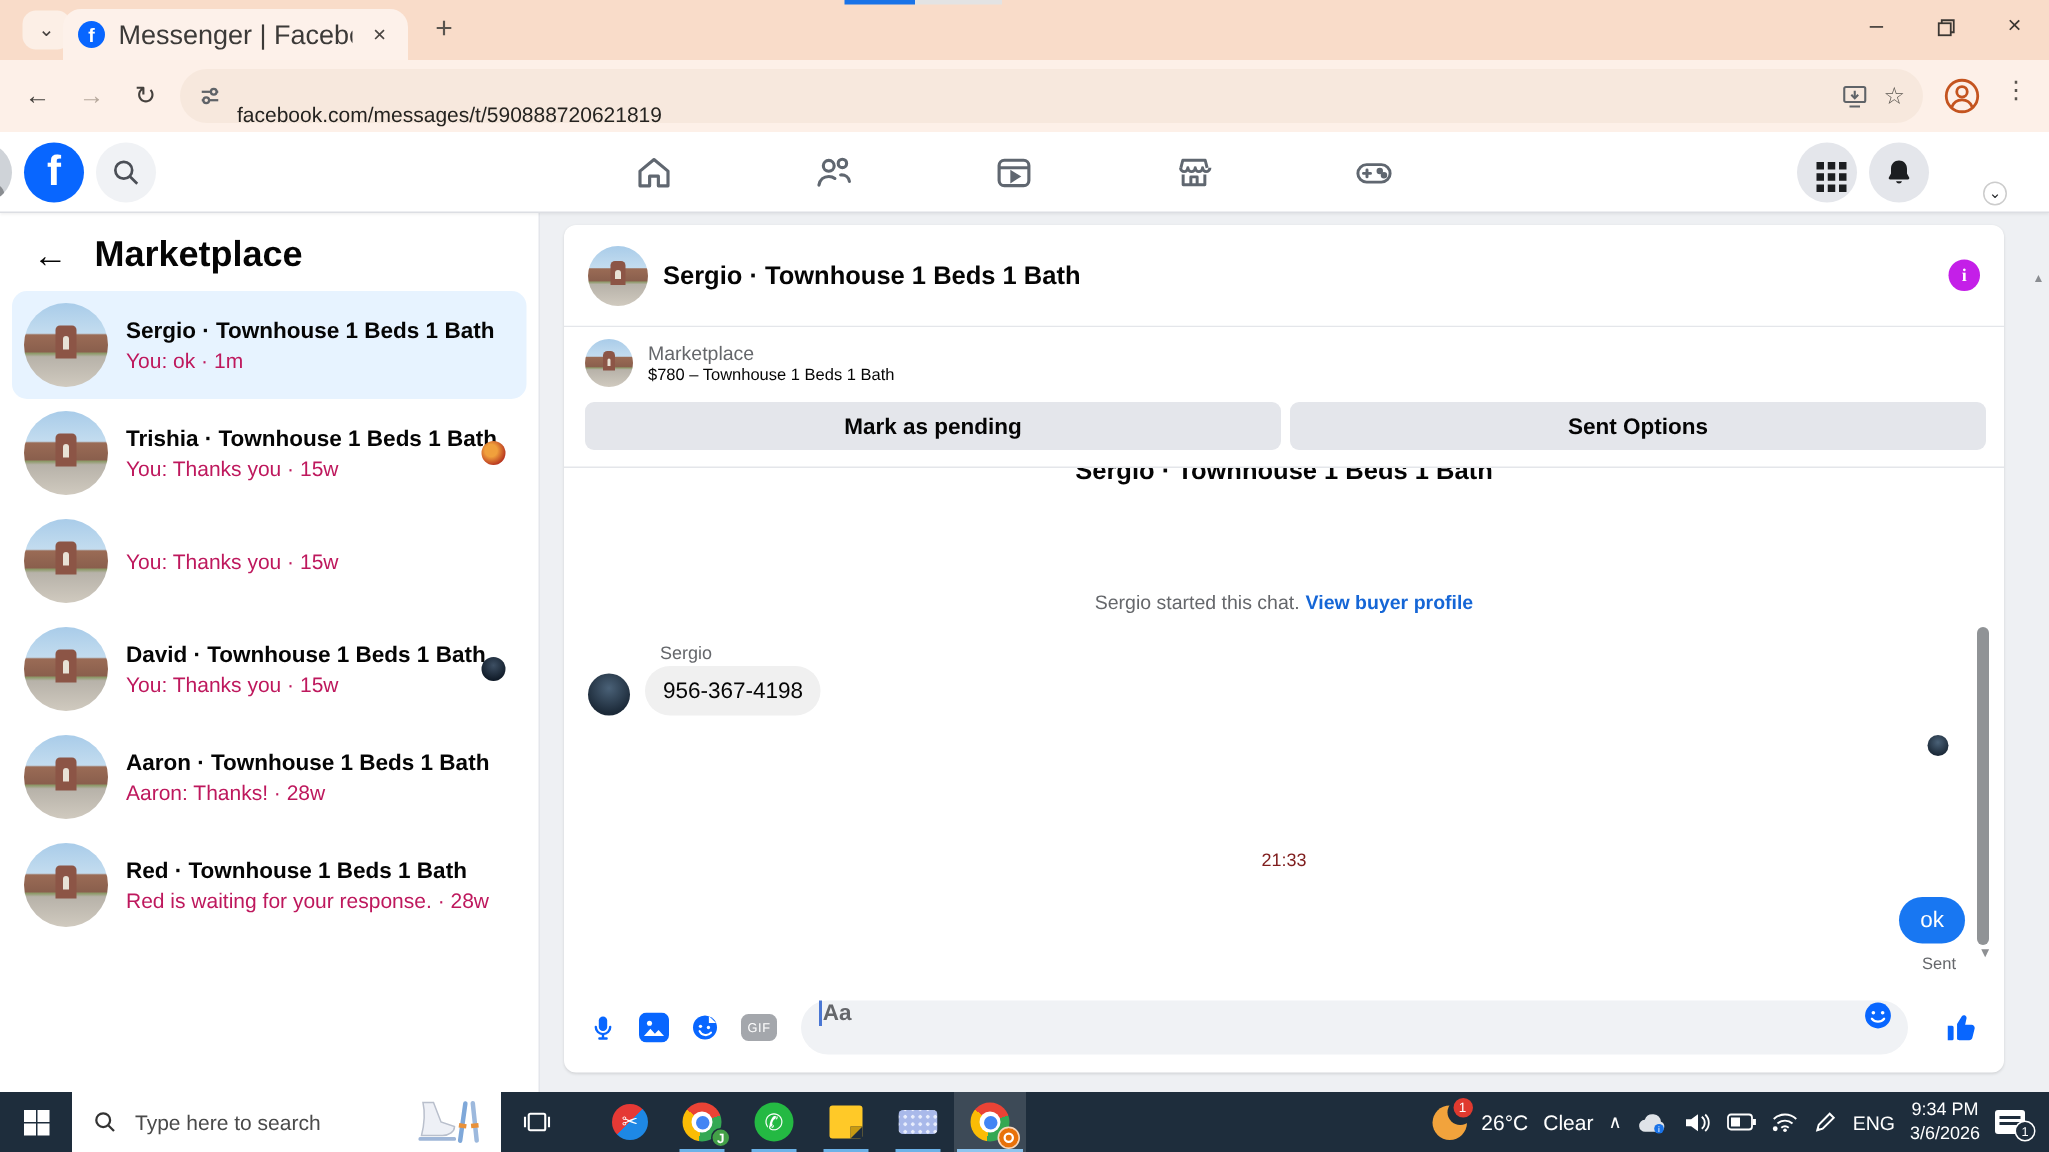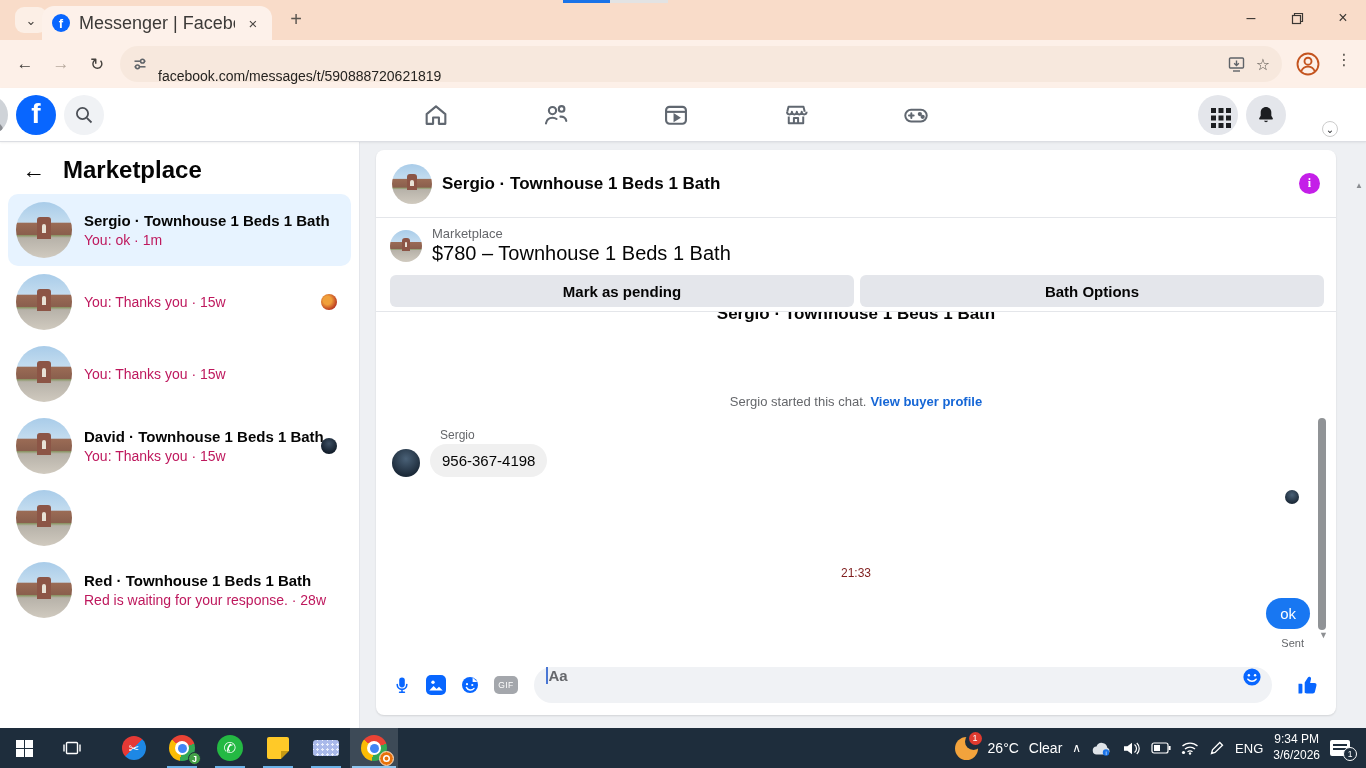--- a/index.html
+++ b/index.html
@@ -86,21 +86,21 @@
   .chat-header { position:absolute; left:0; top:0; right:0; height:68px; border-bottom:1px solid #e4e6ea;
     display:flex; align-items:center; padding:0 16px; gap:10px; border-radius:8px 8px 0 0; }
   .chat-header .townhouse { width:40px; height:40px; }
   .chat-title { font-size:17px; font-weight:700; color:#050505; flex:1; }
   .info-btn { width:21px; height:21px; border-radius:50%; background:#c41fe8; color:#fff; font-size:12px;
     font-weight:700; display:flex; align-items:center; justify-content:center; font-family:"Liberation Serif","DejaVu Serif",serif; }
   .mp-banner { position:absolute; left:0; top:68px; right:0; height:94px; border-bottom:1px solid #e4e6ea; padding:8px 12px 0 14px; }
   .mp-row { display:flex; align-items:center; gap:10px; }
   .mp-banner .townhouse { width:32px; height:32px; }
   .mp-label { font-size:13px; color:#65676b; margin-bottom:1px; }
-  .mp-listing { font-size:20px; color:#050505; }
+  .mp-listing { font-size:11px; color:#050505; }
   .mp-btns { display:flex; gap:6px; margin-top:10px; padding-right:0; }
   .mp-btn { flex:1; height:32px; border-radius:6px; background:#e4e6eb; border:none; font-size:15px;
     font-weight:600; color:#050505; font-family:inherit; }
   .chat-scroll { position:absolute; left:0; top:162px; right:0; height:343px; overflow:hidden; }
   .clipped-title { margin-top:-8px; text-align:center; font-size:17px; font-weight:700; color:#050505; }
   .started-row { position:absolute; top:82px; left:0; right:0; text-align:center; font-size:13px; color:#65676b; }
   .buyer-link { color:#1566d6; font-weight:600; margin-left:4px; }
   .sender-label { position:absolute; left:64px; top:116px; font-size:12px; color:#65676b; }
   .in-av { position:absolute; left:16px; top:137px; width:28px; height:28px; }
   .in-bubble { position:absolute; left:54px; top:132px; background:#f0f0f0; border-radius:18px;
@@ -296,40 +296,45 @@
   <div class="conv-row selected">
     <div class="townhouse"></div>
     <div>
         <div class="conv-name">Sergio · Townhouse 1 Beds 1 Bath</div>
       <div class="conv-preview">You: ok · 1m</div>
       </div>
   </div>
   <div class="conv-row">
     <div class="townhouse"></div>
     <div>
+        <div class="conv-name">Trishia · Townhouse 1 Beds 1 Bath</div>
       <div class="conv-preview">You: Thanks you · 15w</div>
       </div>
     <div class="seen-mini seen-trishia"></div>
   </div>
   <div class="conv-row">
     <div class="townhouse"></div>
     <div>
       <div class="conv-preview">You: Thanks you · 15w</div>
       </div>
   </div>
   <div class="conv-row">
     <div class="townhouse"></div>
     <div>
         <div class="conv-name">David · Townhouse 1 Beds 1 Bath</div>
       <div class="conv-preview">You: Thanks you · 15w</div>
       </div>
     <div class="seen-mini seen-david"></div>
   </div>
   <div class="conv-row">
     <div class="townhouse"></div>
+    <div>
+        <div class="conv-name">Aaron · Townhouse 1 Beds 1 Bath</div>
+      <div class="conv-preview">Aaron: Thanks! · 28w</div>
+      </div>
   </div>
   <div class="conv-row">
     <div class="townhouse"></div>
     <div>
         <div class="conv-name">Red · Townhouse 1 Beds 1 Bath</div>
       <div class="conv-preview">Red is waiting for your response. · 28w</div>
       </div>
   </div>
 </div>
 
@@ -343,21 +348,21 @@
   <div class="mp-banner">
     <div class="mp-row">
       <div class="townhouse"></div>
       <div>
         <div class="mp-label">Marketplace</div>
         <div class="mp-listing">$780 – Townhouse 1 Beds 1 Bath</div>
       </div>
     </div>
     <div class="mp-btns">
       <button class="mp-btn">Mark as pending</button>
-      <button class="mp-btn">Bath Options</button>
+      <button class="mp-btn">Sent Options</button>
     </div>
   </div>
   <div class="chat-scroll">
     <div class="clipped-title">Sergio · Townhouse 1 Beds 1 Bath</div>
     <div class="started-row">
       <span>Sergio started this chat.</span><span class="buyer-link">View buyer profile</span>
     </div>
     <div class="sender-label">Sergio</div>
     <div class="in-av night-av"></div>
     <div class="in-bubble">956-367-4198</div>
@@ -399,20 +404,39 @@
     <svg width="24" height="24" viewBox="0 0 24 24">
         <path fill="#0866ff" d="M2.5 20.5h2.9a1 1 0 001-1v-7.7a1 1 0 00-1-1H2.5zM8.7 19.8c.6.5 1.4.7 2.2.7h5.9c1 0 1.9-.7 2.1-1.7l1.5-6a2.2 2.2 0 00-2.1-2.7h-4.2l.9-4.1c.2-.8-.2-1.6-.9-2-.8-.4-1.7-.2-2.2.5L8.7 9.6z"></path>
       </svg>
   </div>
 </div>
 
 <div class="taskbar">
   <div class="tb-btn tb-start">
       <div class="win-sq"></div>
     </div>
+  <div class="tb-search">
+    <svg width="16" height="16" viewBox="0 0 16 16">
+        <g stroke="#333" stroke-width="1.5" fill="none">
+          <circle cx="6.8" cy="6.8" r="4.6"></circle>
+          <path d="M10.3 10.3 14 14"></path>
+        </g>
+      </svg>
+    <span class="tb-search-text">Type here to search</span>
+    <svg width="52" height="34" viewBox="0 0 52 34">
+      <g>
+          <rect x="33" y="3" width="3" height="28" rx="1.5" fill="#7fa8d9" transform="rotate(8 34 17)"></rect>
+          <rect x="41" y="3" width="3" height="28" rx="1.5" fill="#9db9dd" transform="rotate(-6 42 17)"></rect>
+          <rect x="32" y="18" width="5" height="3" fill="#e8913a" transform="rotate(8 34 19)"></rect>
+          <rect x="40" y="18" width="5" height="3" fill="#e8913a" transform="rotate(-6 42 19)"></rect>
+          <path d="M8 4c1.5 7 1 14-1 22h14c4.5 0 8-2.5 8-6l-9-3-5-13z" fill="#eef0f6" stroke="#b9bfcc"></path>
+          <rect x="5" y="27" width="25" height="2.5" rx="1" fill="#9fb6d8"></rect>
+        </g>
+    </svg>
+  </div>
   <div class="tb-btn">
     <svg width="20" height="20" viewBox="0 0 20 20">
         <g fill="none" stroke="#fff" stroke-width="1.4">
           <rect x="4.5" y="4.5" width="11" height="11" rx="1"></rect>
           <path d="M2 6.5v7M18 6.5v7"></path>
         </g>
       </svg>
   </div>
   <div class="tb-btn" style="margin-left:14px">
       <div class="snip">✂</div>

